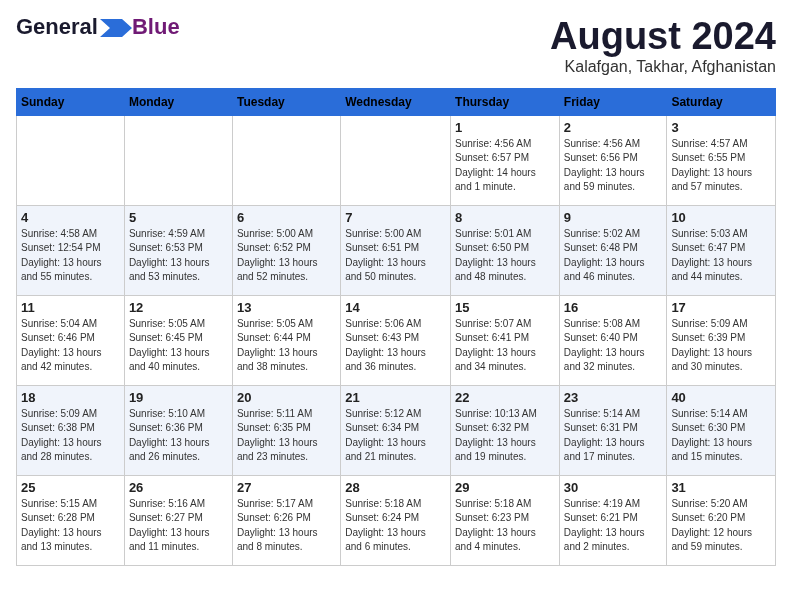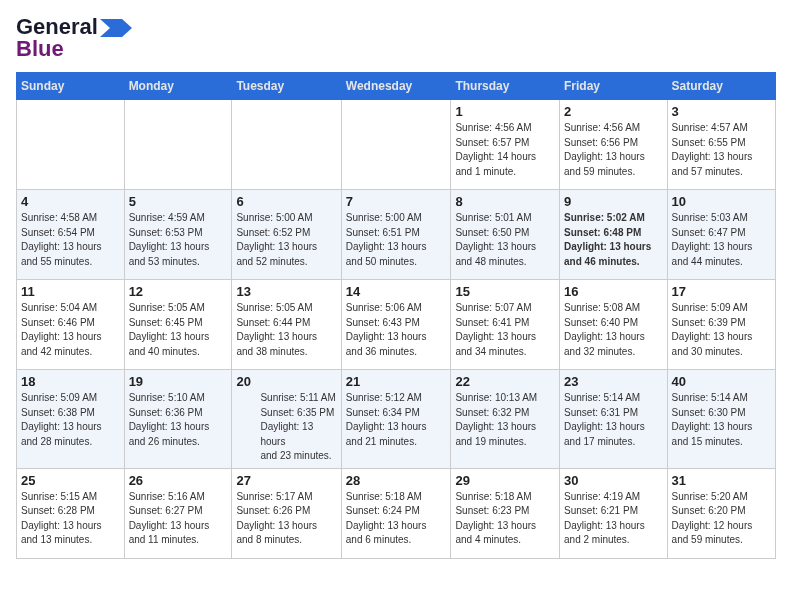--- a/index.html
+++ b/index.html
@@ -11,21 +11,21 @@
       padding: 16px;
     }
     .header {
       display: flex;
       align-items: flex-start;
       justify-content: space-between;
       margin-bottom: 12px;
     }
     .logo {
       display: flex;
-      flex-direction: column;
+      flex-direction: row;
       align-items: flex-start;
     }
     .logo-text {
       font-size: 22px;
       font-weight: bold;
       color: #1a1a2e;
       line-height: 1;
     }
     .title-block { text-align: right; }
     .month-title {
@@ -38,21 +38,21 @@
       font-size: 16px;
       color: #333;
     }
     table {
       width: 100%;
       border-collapse: collapse;
       font-size: 10.5px;
     }
     thead tr th {
       background: #2a6dd9;
-      color: #e5e5e5;
+      color: #000000;
       padding: 6px 4px;
       text-align: left;
       font-size: 12px;
       border: 1px solid #2a6dd9;
     }
     tbody tr td {
       border: 1px solid #ccc;
       vertical-align: top;
       padding: 4px 4px;
       height: 90px;
@@ -86,20 +86,22 @@
       <span class="logo-text">
         <span>General</span>
       </span>
       <svg width="32" height="18" viewBox="0 0 32 18" style="margin-left:2px;margin-top:2px;">
         <polygon points="0,0 22,0 32,9 22,18 0,18 10,9" fill="#2a6dd9"></polygon>
       </svg>
     </div>
     <span class="logo-text" style="color:#701a75;font-size:22px;font-weight:bold;">Blue</span>
   </div>
   <div class="title-block">
+    <div class="month-title">August 2024</div>
+    <div class="subtitle">Kalafgan, Takhar, Afghanistan</div>
   </div>
 </div>
 
 <table>
   <thead>
     <tr id="weekday-header">
         <th>Sunday</th>
         <th>Monday</th>
         <th>Tuesday</th>
         <th>Wednesday</th>
@@ -133,21 +135,21 @@
           <div class="day-info" style="white-space: pre-line;">Sunrise: 4:57 AM
 Sunset: 6:55 PM
 Daylight: 13 hours
 and 57 minutes.</div>
         </td>
       </tr>
       <tr>
         <td>
           <span class="day-number">4</span>
           <div class="day-info" style="white-space: pre-line;">Sunrise: 4:58 AM
-Sunset: 6:54 PM
+Sunset: 12:54 PM
 Daylight: 13 hours
 and 55 minutes.</div>
         </td>
         <td>
           <span class="day-number">5</span>
           <div class="day-info" style="white-space: pre-line;">Sunrise: 4:59 AM
 Sunset: 6:53 PM
 Daylight: 13 hours
 and 53 minutes.</div>
         </td>
@@ -167,21 +169,21 @@
         </td>
         <td>
           <span class="day-number">8</span>
           <div class="day-info" style="white-space: pre-line;">Sunrise: 5:01 AM
 Sunset: 6:50 PM
 Daylight: 13 hours
 and 48 minutes.</div>
         </td>
         <td>
           <span class="day-number">9</span>
-          <div class="day-info" style="white-space: pre-line; font-weight: bold;">Sunrise: 5:02 AM
+          <div class="day-info" style="white-space: pre-line;">Sunrise: 5:02 AM
 Sunset: 6:48 PM
 Daylight: 13 hours
 and 46 minutes.</div>
         </td>
         <td>
           <span class="day-number">10</span>
           <div class="day-info" style="white-space: pre-line;">Sunrise: 5:03 AM
 Sunset: 6:47 PM
 Daylight: 13 hours
 and 44 minutes.</div>
@@ -248,21 +250,21 @@
         </td>
         <td>
           <span class="day-number">19</span>
           <div class="day-info" style="white-space: pre-line;">Sunrise: 5:10 AM
 Sunset: 6:36 PM
 Daylight: 13 hours
 and 26 minutes.</div>
         </td>
         <td>
           <span class="day-number">20</span>
-          <div class="day-info" style="white-space: pre-line; margin-left: 24px;">Sunrise: 5:11 AM
+          <div class="day-info" style="white-space: pre-line;">Sunrise: 5:11 AM
 Sunset: 6:35 PM
 Daylight: 13 hours
 and 23 minutes.</div>
         </td>
         <td>
           <span class="day-number">21</span>
           <div class="day-info" style="white-space: pre-line;">Sunrise: 5:12 AM
 Sunset: 6:34 PM
 Daylight: 13 hours
 and 21 minutes.</div>

